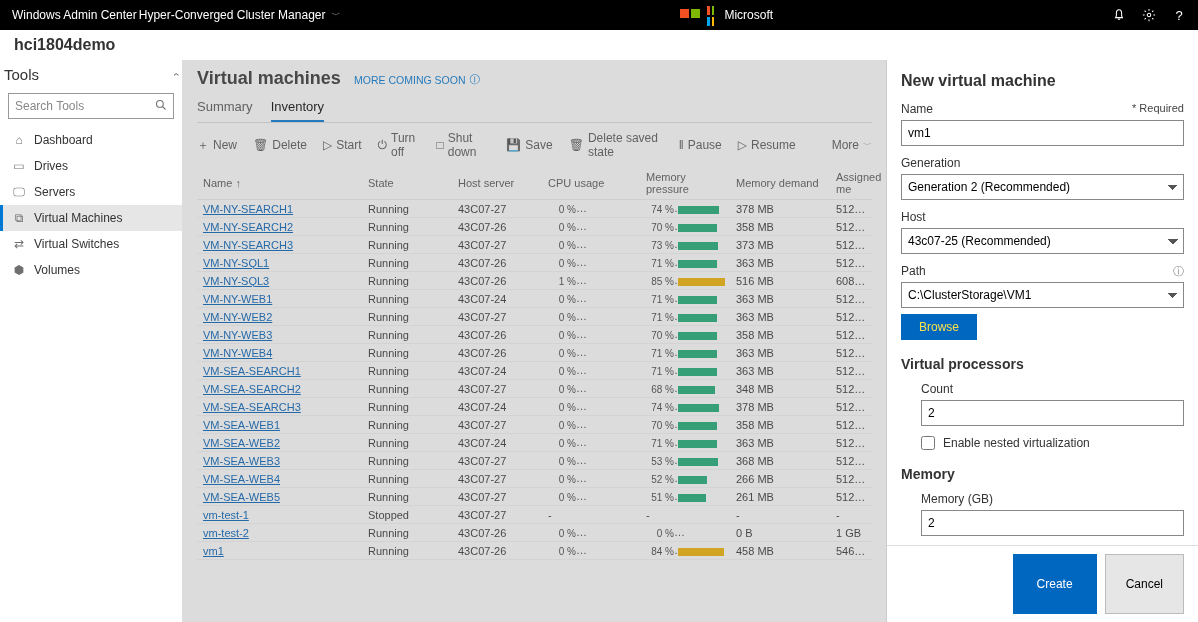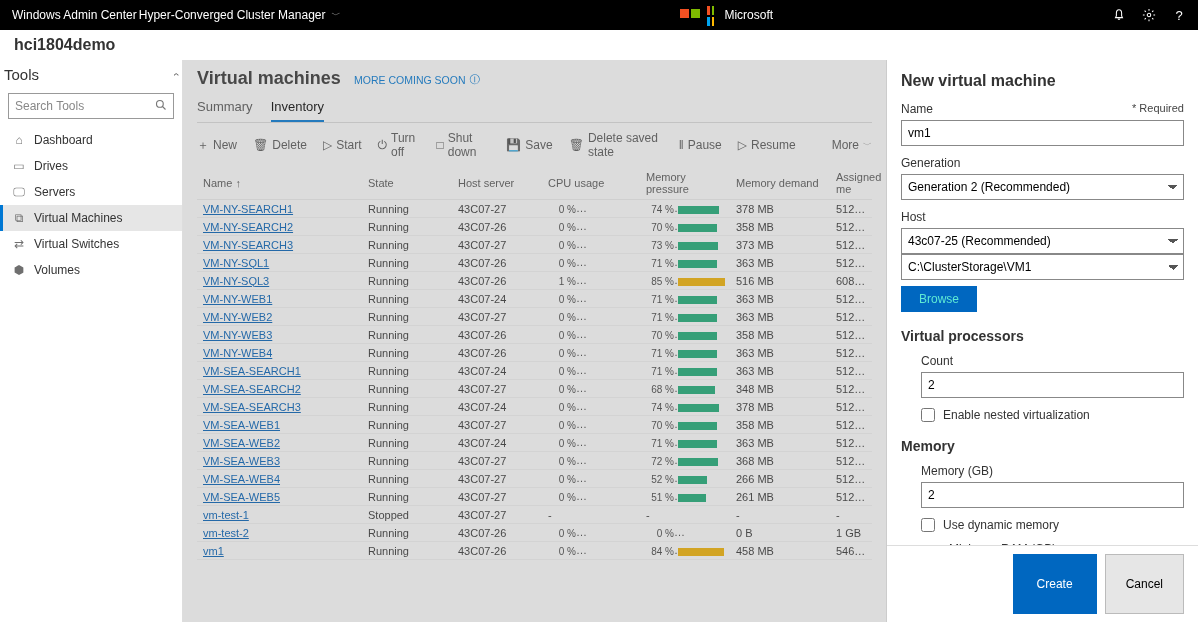--- a/index.html
+++ b/index.html
@@ -59,21 +59,21 @@
 
 .flyout { width:312px; background:#fff; border-left:1px solid #ccc; position:relative; display:flex; flex-direction:column; z-index:10; }
 .flyout-body { flex:1; overflow-y:auto; padding:12px 14px 0 14px; }
 .flyout h2 { font-size:16px; font-weight:600; margin-bottom:12px; }
 .fld-row { display:flex; justify-content:space-between; font-size:12px; margin-bottom:4px; }
 .req { font-size:11px; color:#444; }
 .fld-label { font-size:12px; margin:10px 0 4px 0; display:block; }
 .fld-label.sub { margin-left:20px; }
 .txt, .sel { width:100%; border:1px solid #888; padding:5px 6px; font-size:12px; background:#fff; }
 .sel { appearance:none; -webkit-appearance:none; padding-right:24px; background-image:linear-gradient(45deg,transparent 50%,#555 50%),linear-gradient(-45deg,transparent 50%,#555 50%); background-position:right 10px center,right 5px center; background-size:5px 5px; background-repeat:no-repeat; }
-.btn-primary { background:#0067c0; color:#5eead4; border:none; padding:6px 18px; font-size:12px; margin-top:6px; cursor:pointer; }
+.btn-primary { background:#0067c0; color:#fde047; border:none; padding:6px 18px; font-size:12px; margin-top:6px; cursor:pointer; }
 .section-h { font-size:14px; font-weight:600; margin-top:16px; }
 .chk { display:flex; align-items:center; gap:8px; margin-top:10px; font-size:12px; }
 .chk input { width:14px; height:14px; }
 .sub-indent { margin-left:20px; }
 .info-ico { float:right; color:#888; font-size:11px; }
 .flyout-footer { border-top:1px solid #ddd; padding:8px 14px; display:flex; justify-content:flex-end; gap:8px; }
 .btn-create { background:#0067c0; color:#fff; border:none; padding:6px 24px; font-size:12px; cursor:pointer; }
 .btn-cancel { background:#e6e6e6; border:1px solid #bbb; padding:22px 20px; font-size:12px; cursor:pointer; }
 
 .chev { display:inline-block; transform:rotate(90deg); font-size:10px; opacity:.8; }
@@ -372,21 +372,21 @@
             <td><span class="pct">0 %</span><span class="cpu-bar"></span></td>
             <td><span class="pct">71 %</span><span class="mem-bar"><span class="mem-fill" style="width:71%"></span></span></td>
             <td>363 MB</td>
             <td>512 MB</td>
           </tr>
           <tr>
             <td><span class="vm-link">VM-SEA-WEB3</span></td>
             <td>Running</td>
             <td>43C07-27</td>
             <td><span class="pct">0 %</span><span class="cpu-bar"></span></td>
-            <td><span class="pct">72 %</span><span class="mem-bar"><span class="mem-fill" style="width:72%"></span></span></td>
+            <td><span class="pct">53 %</span><span class="mem-bar"><span class="mem-fill" style="width:72%"></span></span></td>
             <td>368 MB</td>
             <td>512 MB</td>
           </tr>
           <tr>
             <td><span class="vm-link">VM-SEA-WEB4</span></td>
             <td>Running</td>
             <td>43C07-27</td>
             <td><span class="pct">0 %</span><span class="cpu-bar"></span></td>
             <td><span class="pct">52 %</span><span class="mem-bar"><span class="mem-fill" style="width:52%"></span></span></td>
             <td>266 MB</td>
@@ -440,20 +440,21 @@
         <span class="req">* Required</span>
       </div>
       <input class="txt" value="vm1" style="">
 
       <label class="fld-label">Generation</label>
       <select class="sel"><option>Generation 2 (Recommended)</option></select>
 
       <label class="fld-label">Host</label>
       <select class="sel"><option>43c07-25 (Recommended)</option></select>
 
+      <label class="fld-label"><span>Path</span><span class="info-ico">ⓘ</span></label>
       <select class="sel"><option>C:\ClusterStorage\VM1</option></select>
       <button class="btn-primary">Browse</button>
 
       <div class="section-h">Virtual processors</div>
       <label class="fld-label sub">Count</label>
       <div class="sub-indent"><input class="txt" value="2" style=""></div>
       <label class="chk sub-indent">
           <input type="checkbox" style="">
           <span>Enable nested virtualization</span>
         </label>

